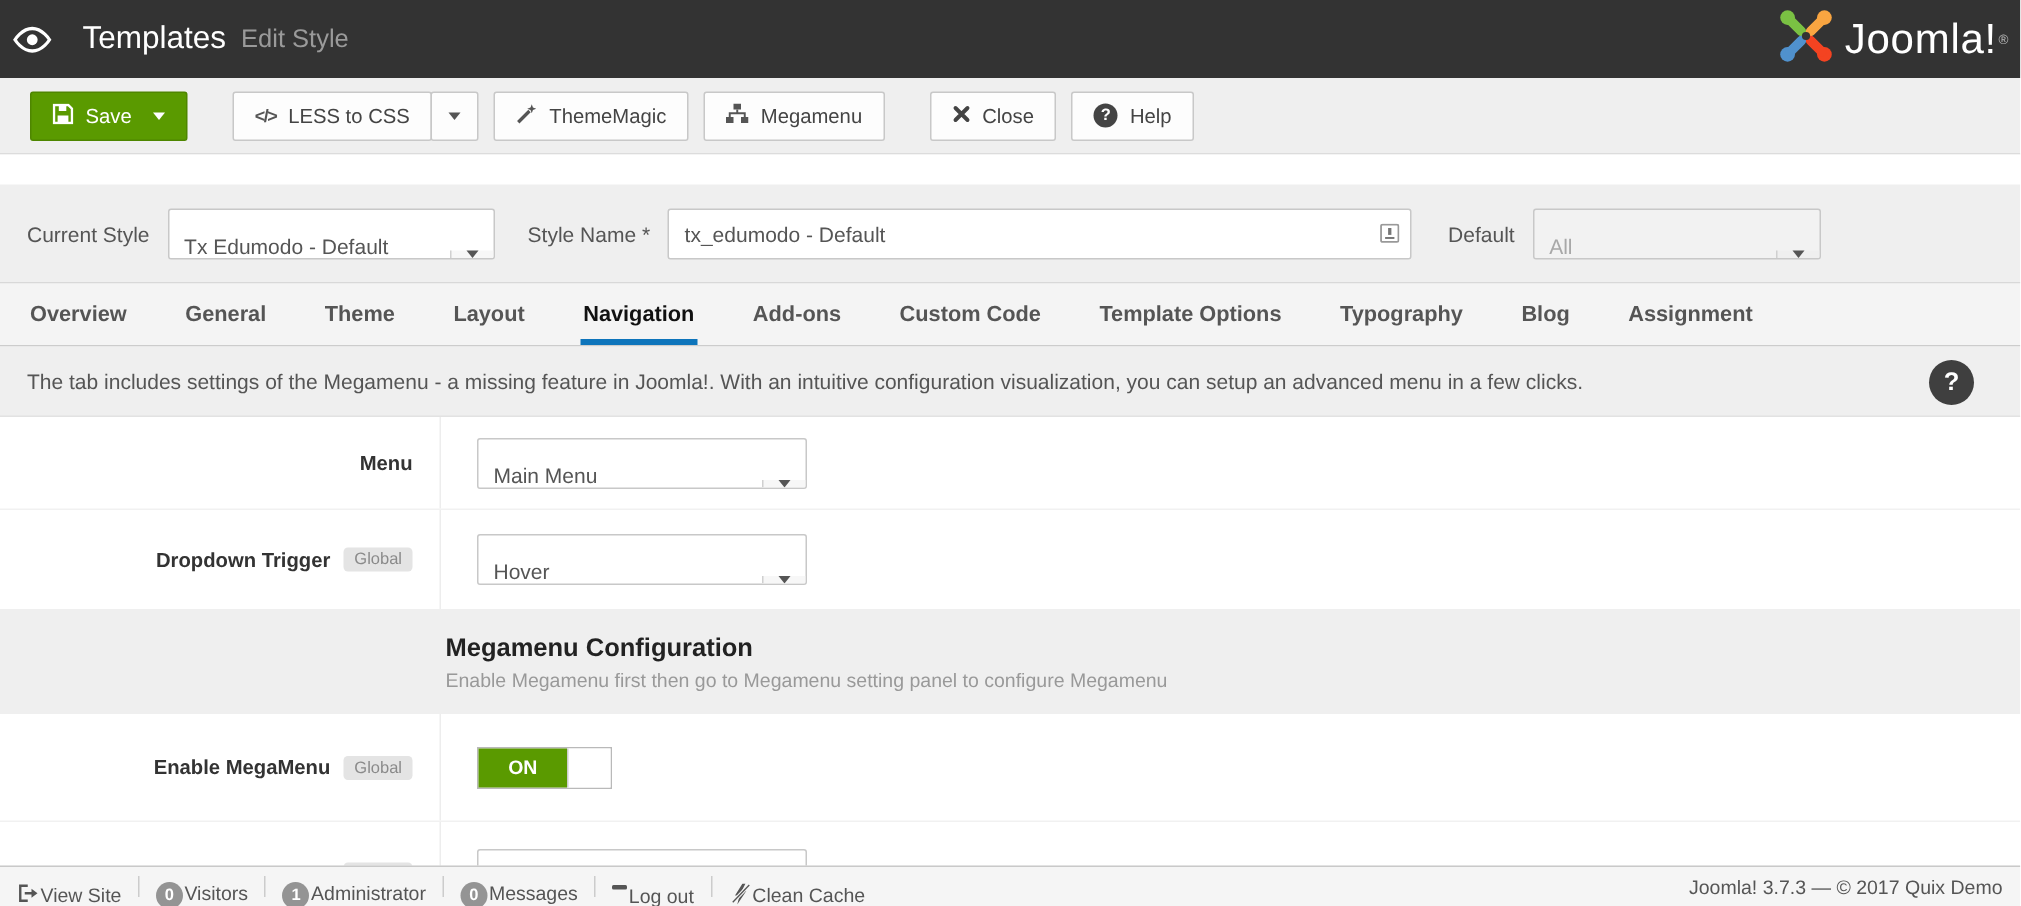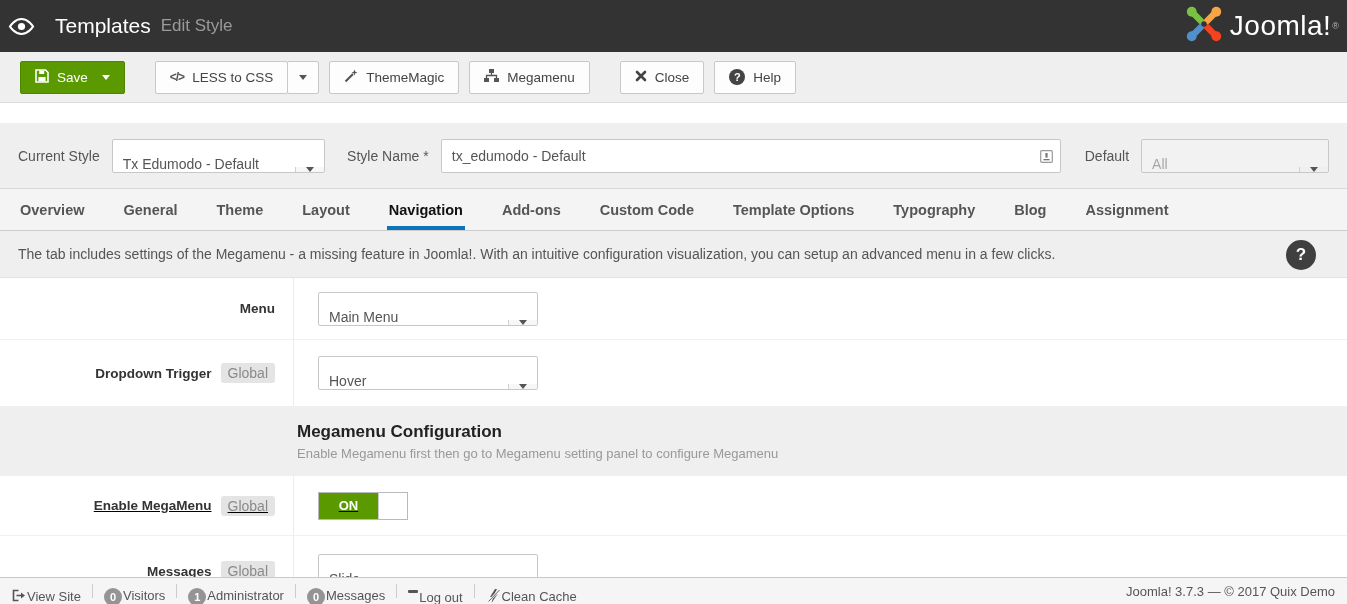--- a/index.html
+++ b/index.html
@@ -34,45 +34,45 @@
   
   .stylebar { height:66px; background:#efefef; border-bottom:1px solid #d8d8d8; display:flex; align-items:center; padding:0 18px; }
   .flabel { font-size:14px; color:#555; margin-right:12px; white-space:nowrap; }
   .sel { display:flex; align-items:flex-end; background:#fff; border:1px solid #c8c8c8; height:34px; border-radius:2px; overflow:hidden; }
   .sel-text { flex:1; display:flex; align-items:center; padding:0 10px; font-size:14px; color:#555; }
   .sel-caret { width:29px; border-left:1px solid #d0d0d0; background:#f7f7f7; display:flex; align-items:center; justify-content:center; }
   .sel-disabled { background:#f2f2f2; }
   .sel-disabled .sel-text { color:#a8a8a8; }
   .sel-disabled .sel-caret { background:#efefef; }
   .input-wrap { position:relative; margin-right:24px; }
-  .text-input { width:620px; height:34px; border:1px solid #c8c8c8; border-radius:2px; background:#fff; padding:0 30px 0 10px;
+  .text-input { width:496px; height:34px; border:1px solid #c8c8c8; border-radius:2px; background:#fff; padding:0 30px 0 10px;
                 font-size:14px; color:#555; font-family:"Liberation Sans",sans-serif; }
   .input-icon { position:absolute; right:8px; top:10px; }
 
   
   .tabs { height:42px; background:#f4f4f4; border-bottom:1px solid #ccc; display:flex; align-items:stretch; padding:0 20px; }
   .tab { display:flex; align-items:center; margin-right:39px; font-weight:700; font-size:14.5px; color:#555; position:relative; cursor:pointer; }
   .tab.active { color:#111; }
   .tab.active::after { content:""; position:absolute; left:-2px; right:-2px; bottom:0; height:4px; background:#0d74bb; }
 
   
   .infobar { height:47px; background:#efefef; border-bottom:1px solid #e2e2e2; display:flex; align-items:center; padding:0 18px; position:relative; }
   .infobar p { font-size:14px; color:#555; }
   .help-bubble { position:absolute; right:31px; top:9px; width:30px; height:30px; border-radius:50%; background:#3f3f3f; color:#fff;
                  font-weight:bold; font-size:17px; display:flex; align-items:center; justify-content:center; cursor:pointer; }
 
   
   .row { display:flex; }
   .lcol { width:293px; display:flex; align-items:center; justify-content:flex-end; gap:9px; padding-right:18px; }
   .ccol { flex:1; border-left:1px solid #ededed; display:flex; align-items:center; padding-left:24px; }
   .rlabel { font-weight:700; font-size:13.5px; color:#333; white-space:nowrap; }
-  .badge-global { background:#e4e4e4; color:#8a8a8a; font-size:14px; padding:2px 7px; border-radius:3px; }
+  .badge-global { background:#e4e4e4; color:#8a8a8a; font-size:11px; padding:2px 7px; border-radius:3px; }
   .row-menu { height:62px; border-bottom:1px solid #f1f1f1; }
   .row-trigger { height:66px; }
-  .row-enable { height:60px; border-bottom:1px solid #f1f1f1;text-decoration:underline; }
+  .row-enable { height:72px; border-bottom:1px solid #f1f1f1; }
   .row-anim { height:70px; }
   .sel-form { width:220px; }
 
   .grayband { height:70px; background:#efefef; padding-left:297px; display:flex; flex-direction:column; justify-content:center; gap:4px; }
   .grayband h2 { font-size:17px; color:#222; font-weight:700; }
   .grayband p { font-size:13px; color:#999; }
 
   .toggle { display:flex; height:28px; border:1px solid #b9b9b9; width:90px; cursor:pointer; }
   .toggle-on { width:59px; background:#5a9a00; color:#fff; font-weight:700; font-size:13px; display:flex; align-items:center; justify-content:center; }
   .toggle-knob { width:29px; background:#fff; border-left:1px solid #ccc; }

